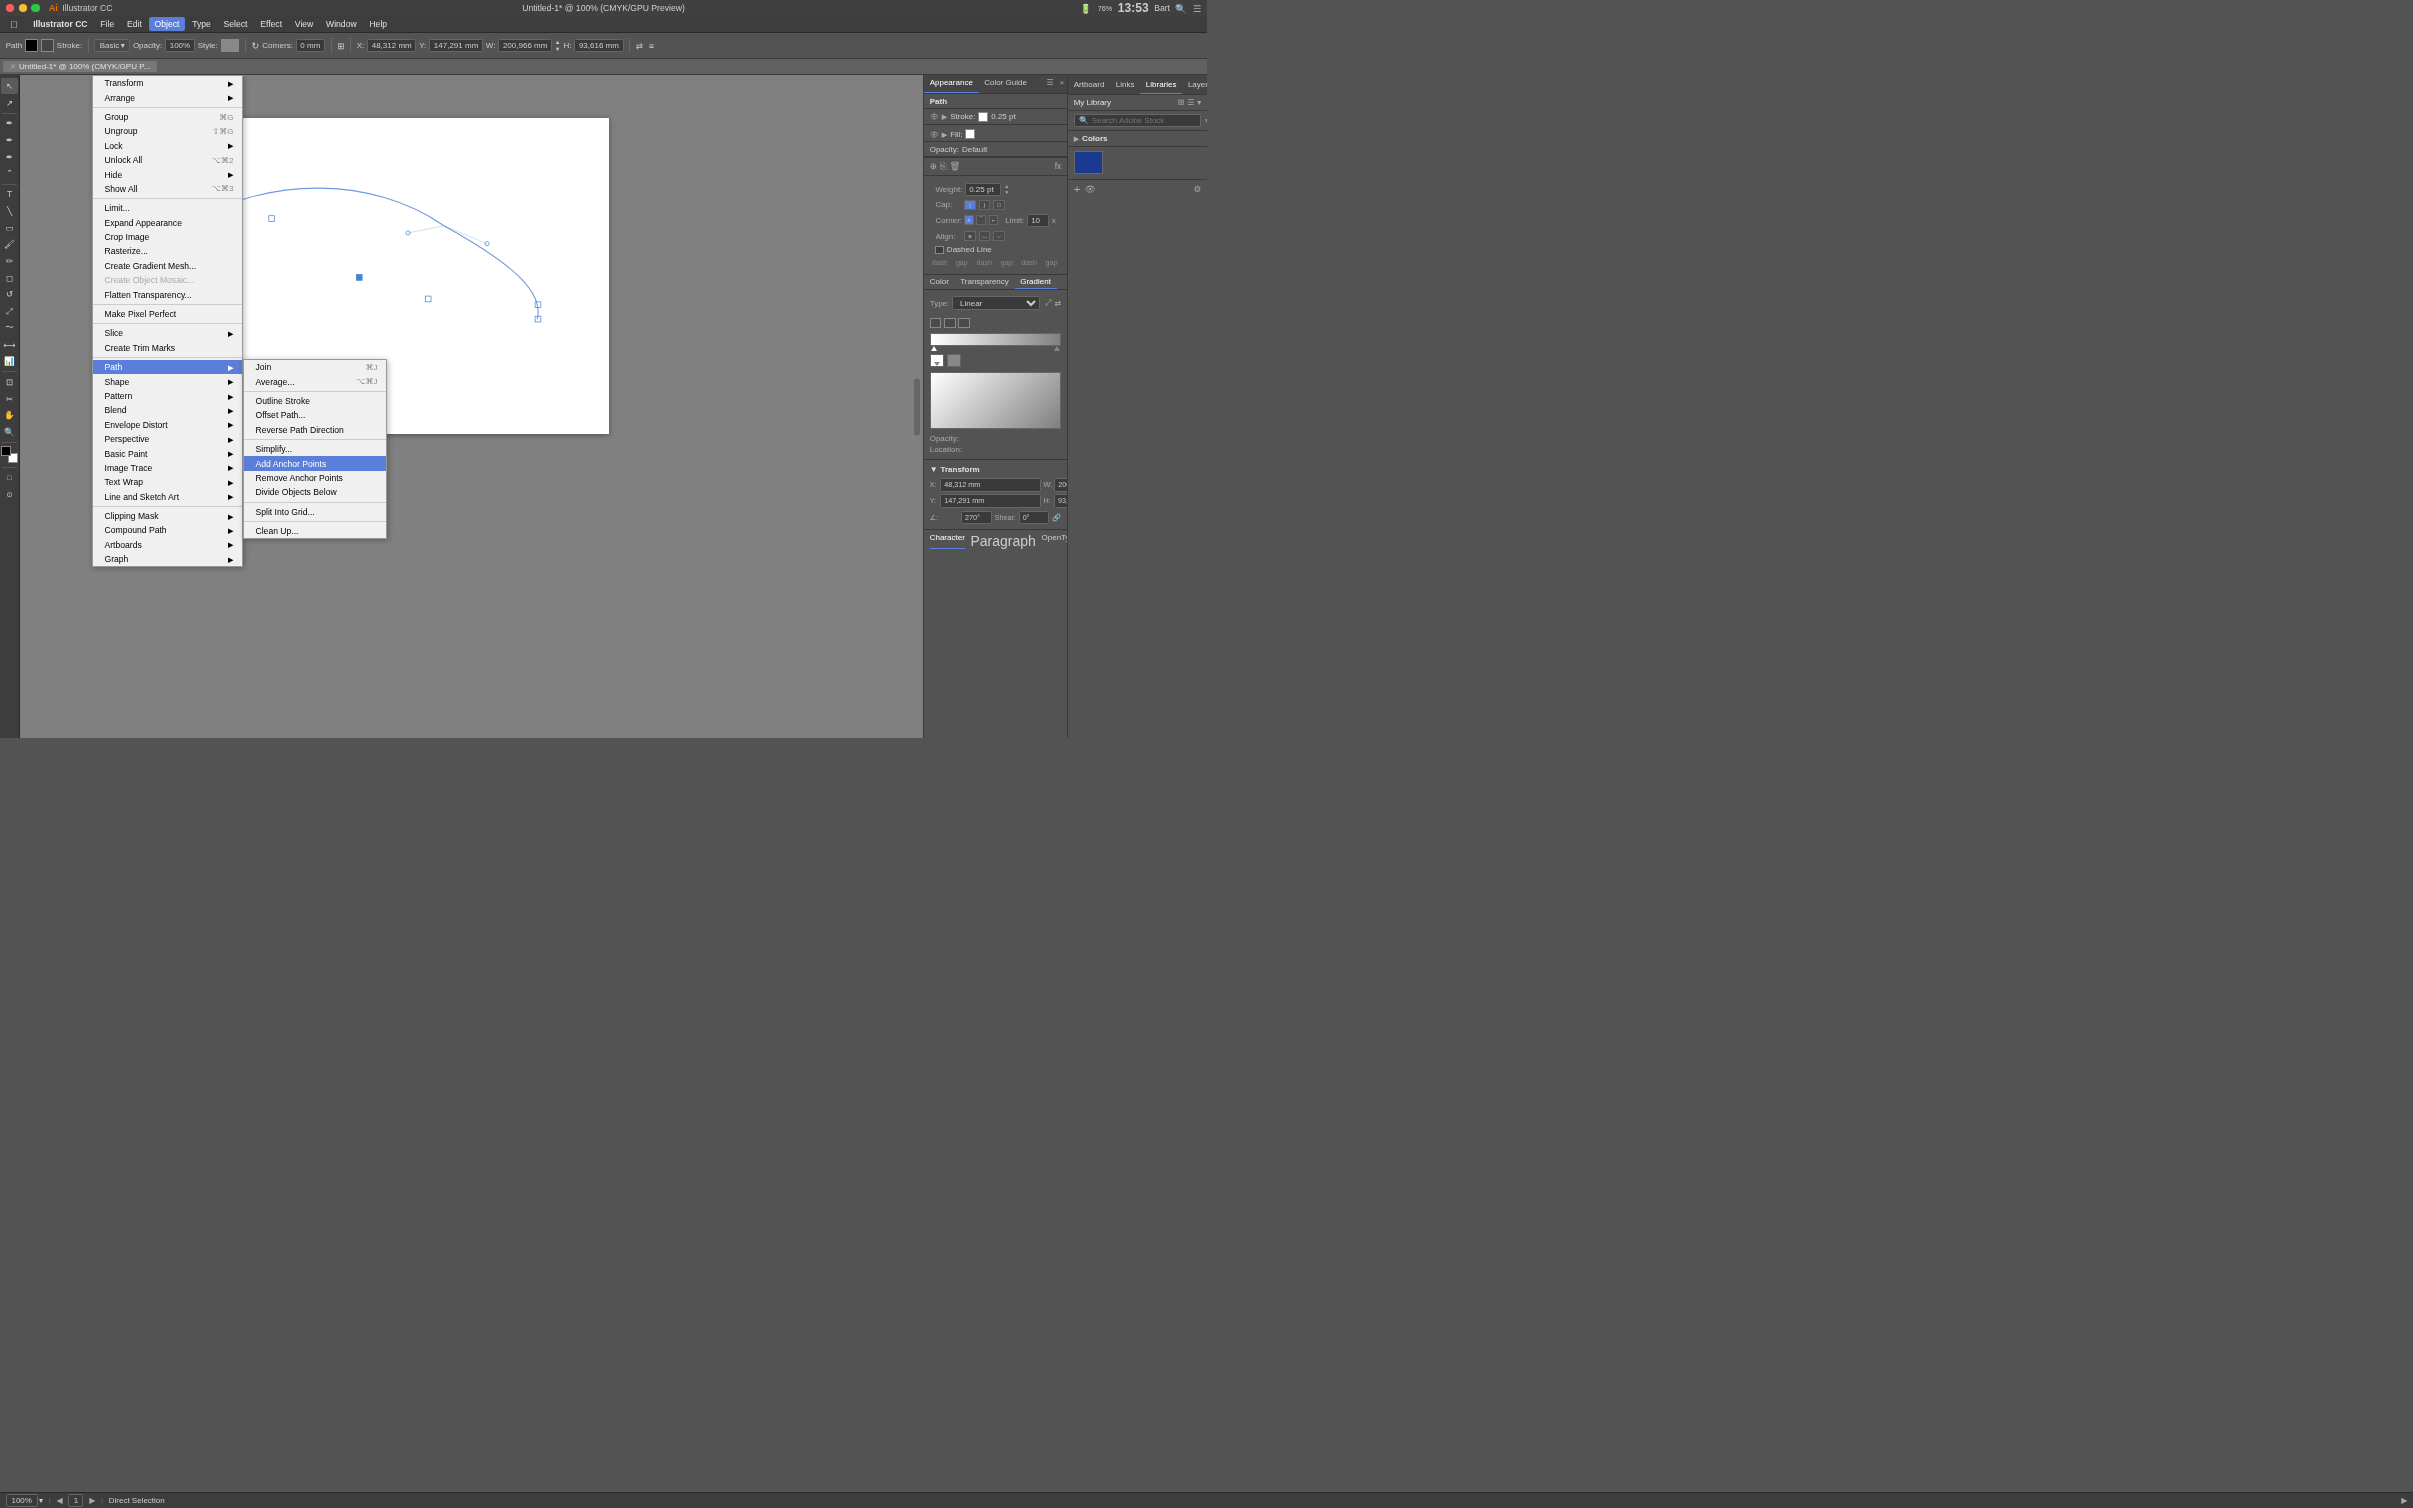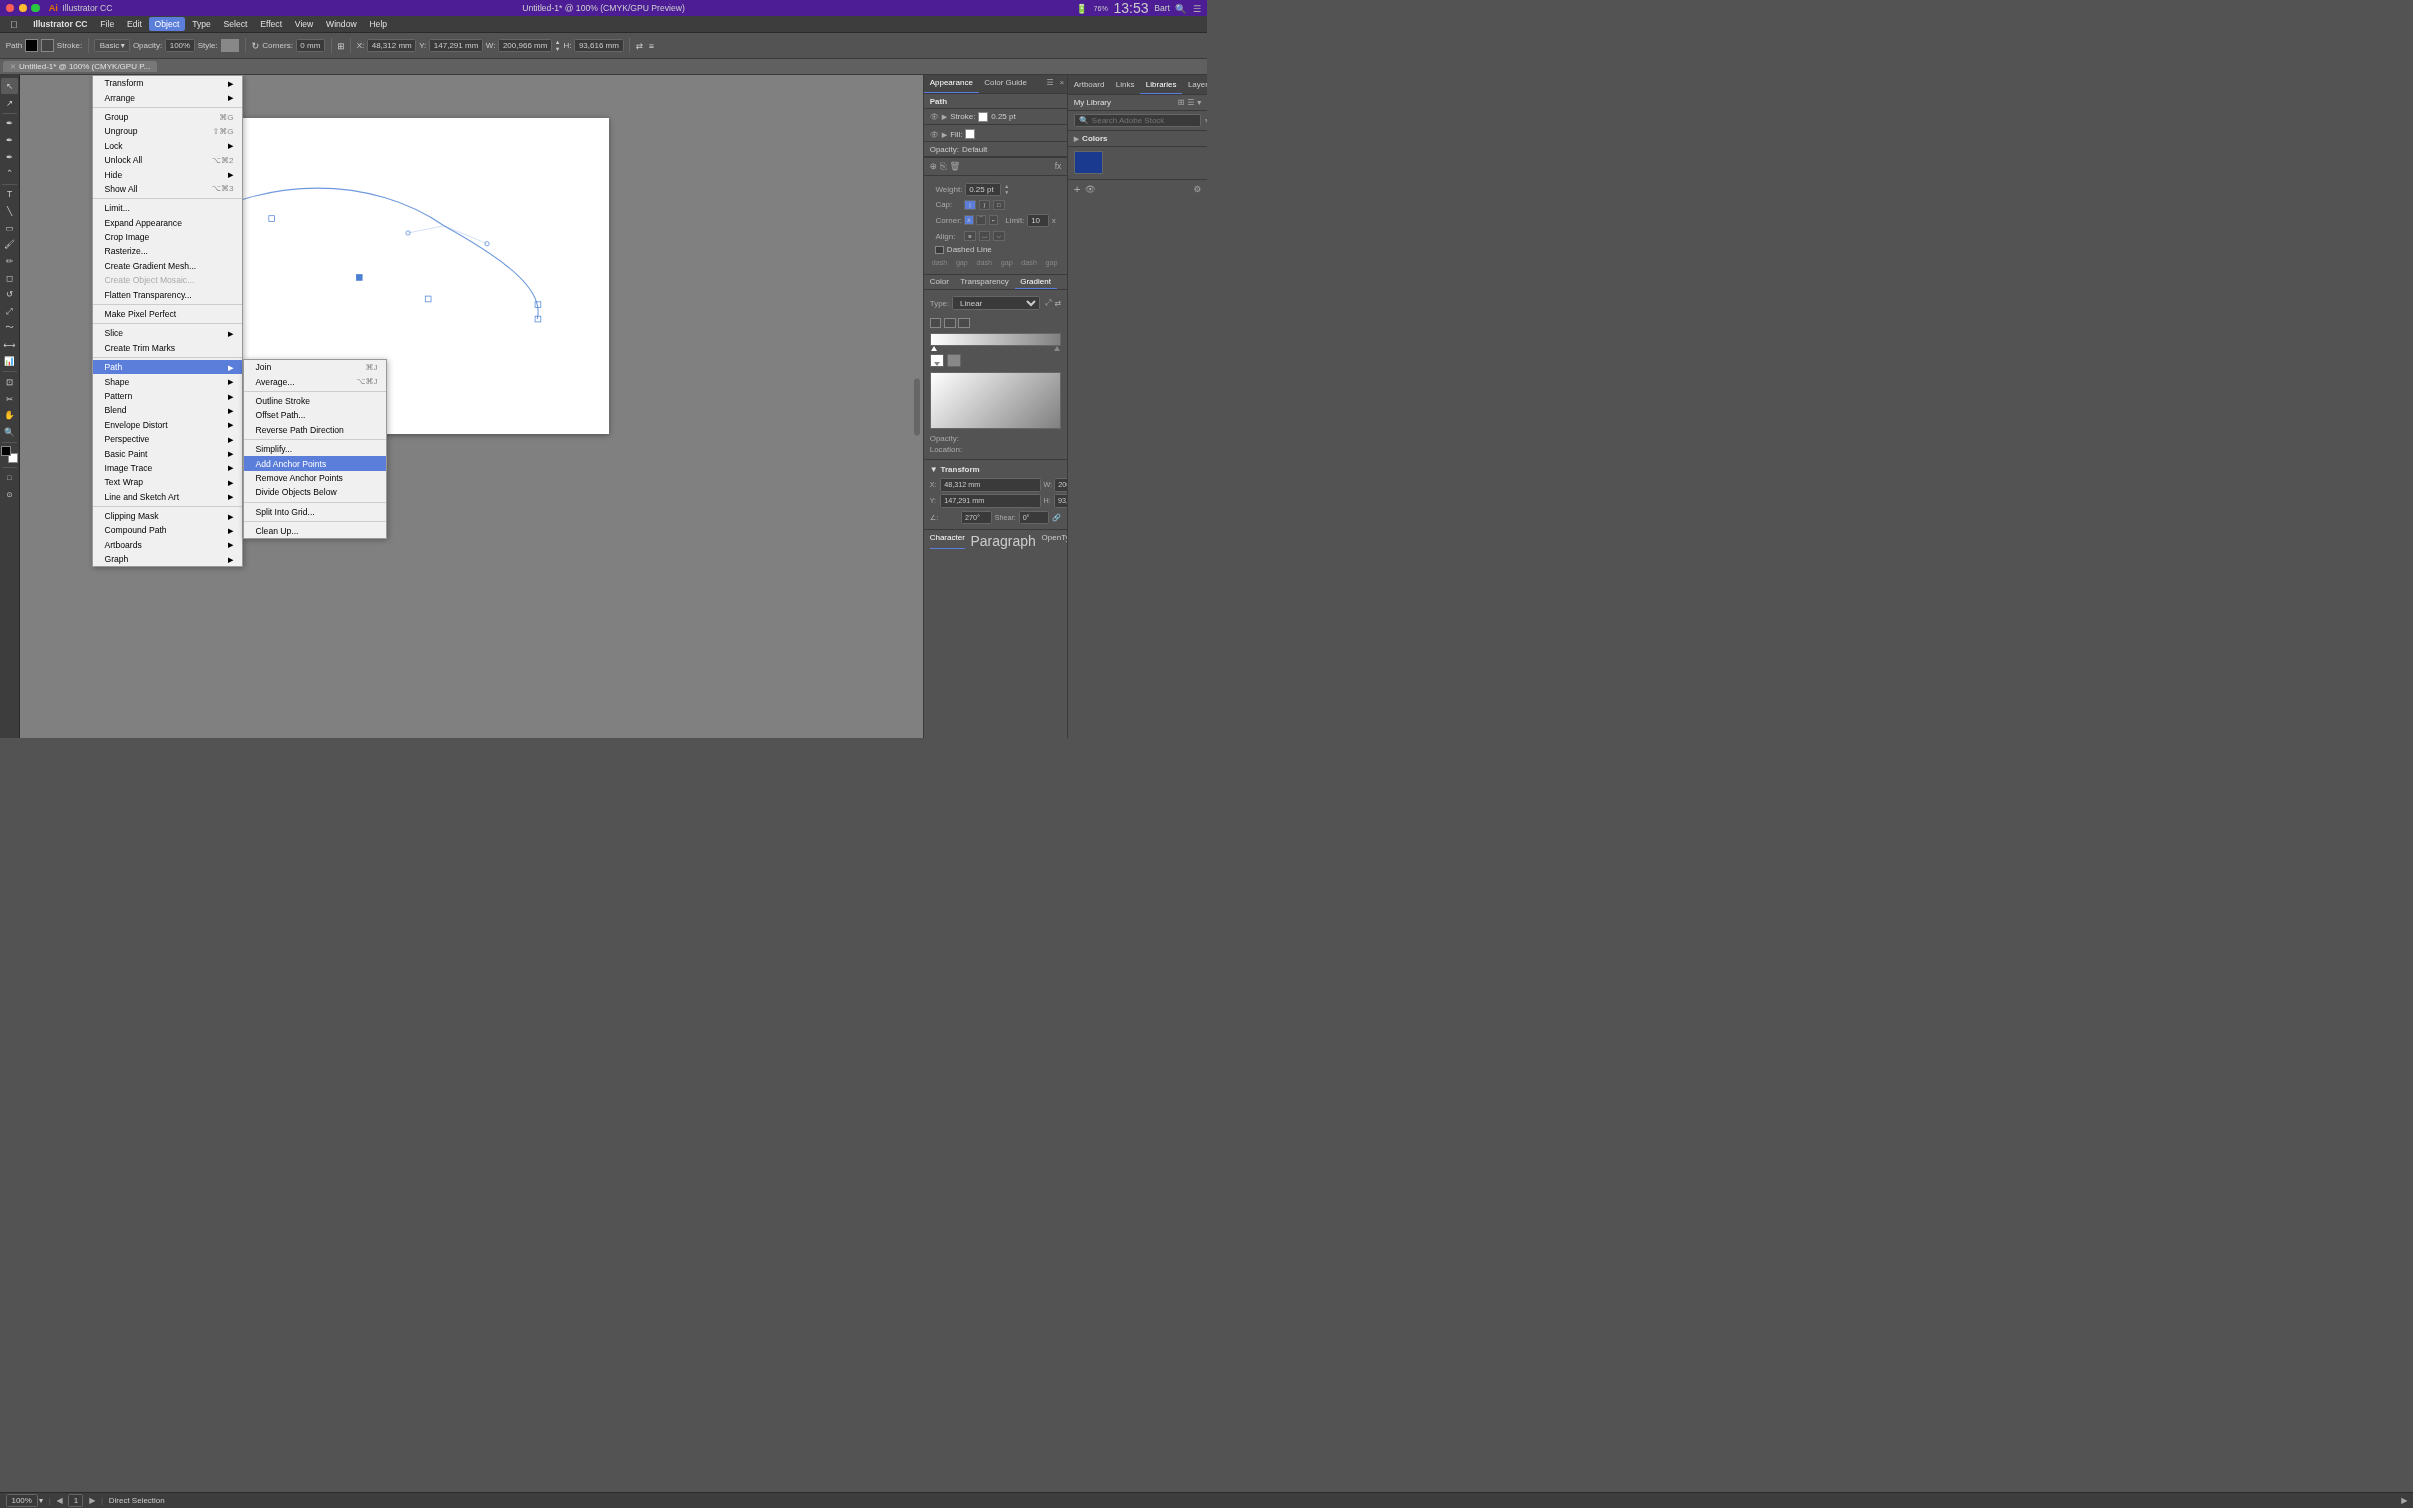--- a/index.html
+++ b/index.html
@@ -9,42 +9,42 @@
       background: #535353;
       width: 1207px;
       height: 754px;
       overflow: hidden;
       color: #000;
     }
 
     
     .title-bar {
       height: 16px;
-      background: #4c1d95;
+      background: #404040;
       display: flex;
       align-items: center;
       padding: 0 5.7px;
       gap: 4.3px;
       color: #ccc;
       font-size: 8px;
       position: relative;
     }
     .title-bar-left { display: flex; align-items: center; gap: 4.3px; }
     .traffic-light { width: 8.6px; height: 8.6px; border-radius: 50%; }
     .tl-red { background: #ff5f57; }
     .tl-yellow { background: #febc2e; }
     .tl-green { background: #28c840; }
     .title-bar-center {
       position: absolute; left: 50%; transform: translateX(-50%);
       font-size: 8.6px; font-weight: 500; color: #d0d0d0;
     }
     .title-bar-right { margin-left: auto; display: flex; align-items: center; gap: 5.7px; }
     .mac-icon { color: #aaa; font-size: 9.3px; cursor: pointer; }
     .battery-text { font-size: 7.2px; color: #ccc; }
-    .time-text { font-size: 14px; color: #ccc; font-weight: 400; }
+    .time-text { font-size: 12px; color: #ccc; font-weight: 700; }
     .user-name { font-size: 8.6px; color: #ccc; }
 
     
     .menu-bar {
       height: 17px;
       background: #3d3d3d;
       display: flex;
       align-items: center;
       padding: 0 4.3px;
       gap: 1.4px;

